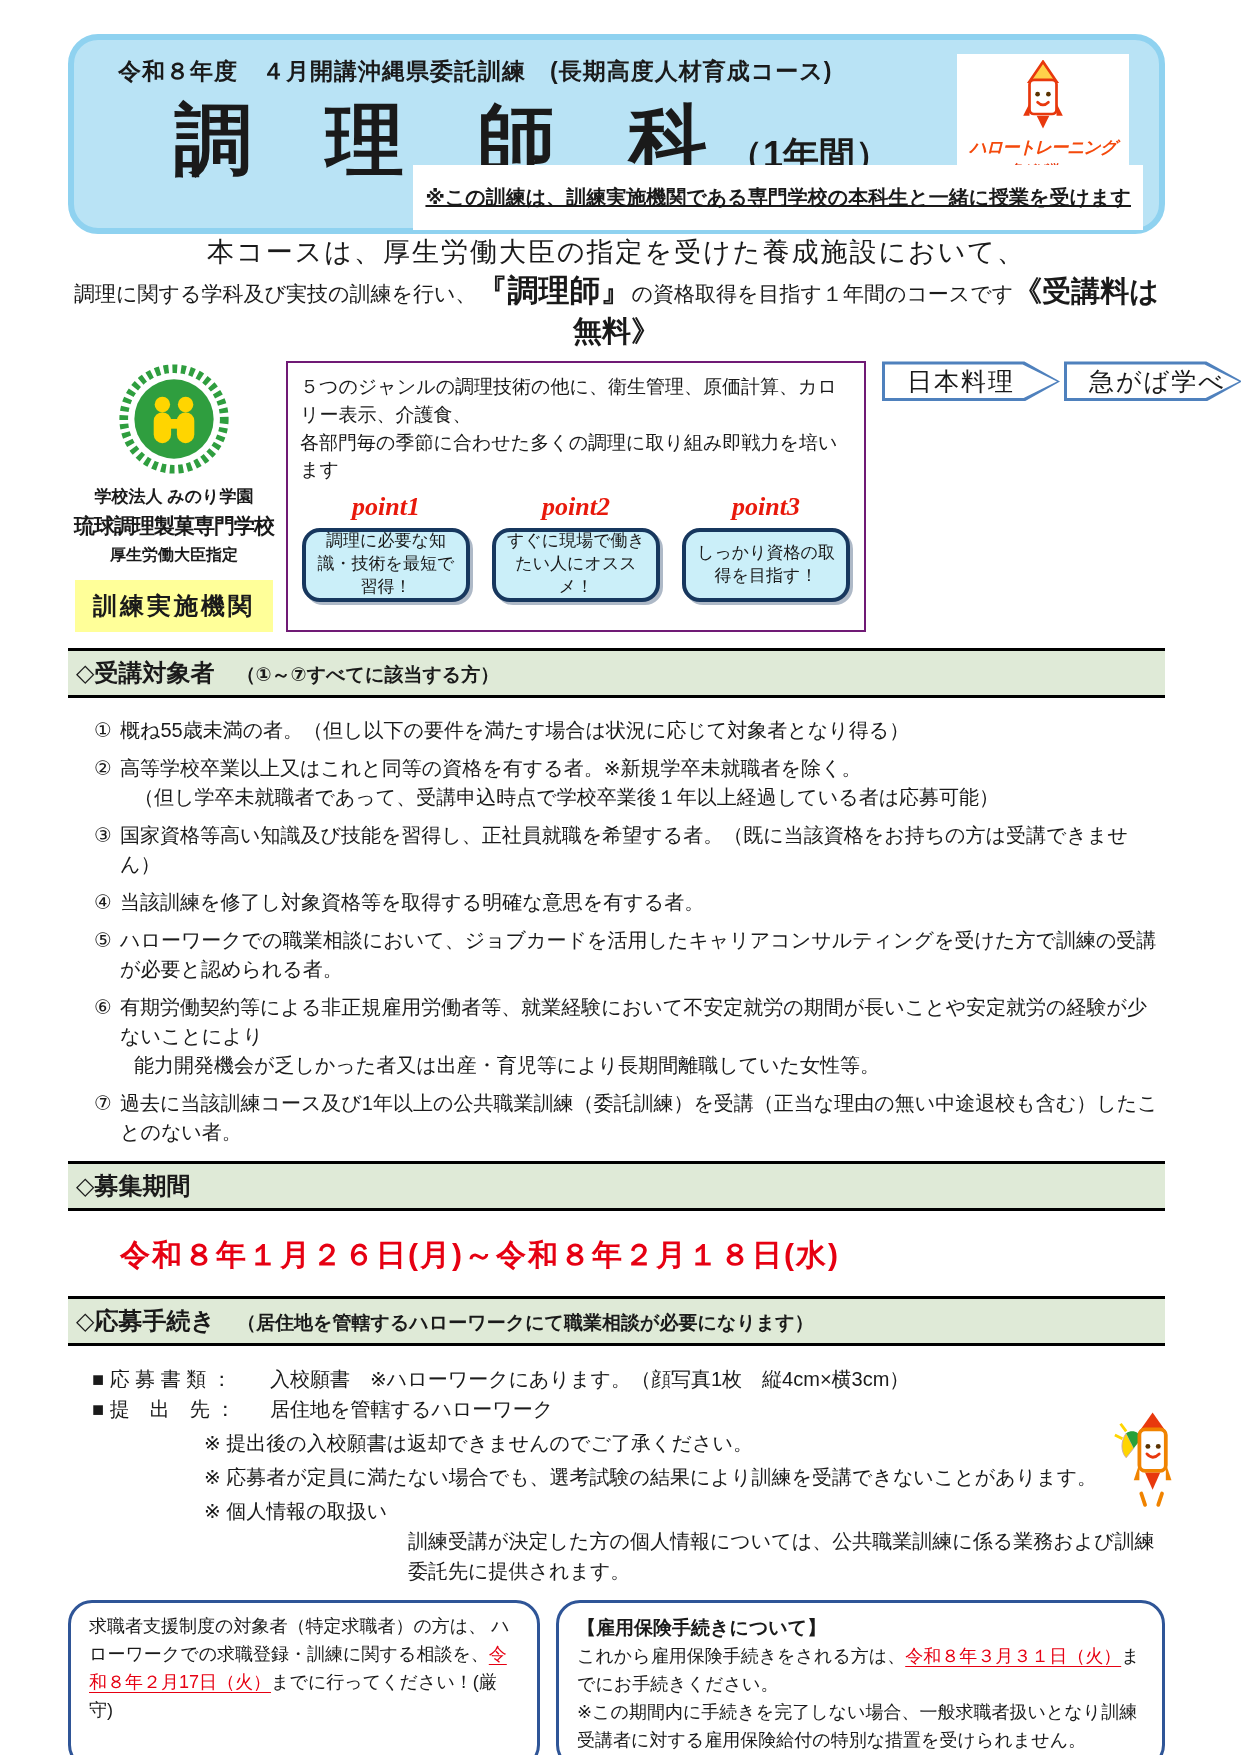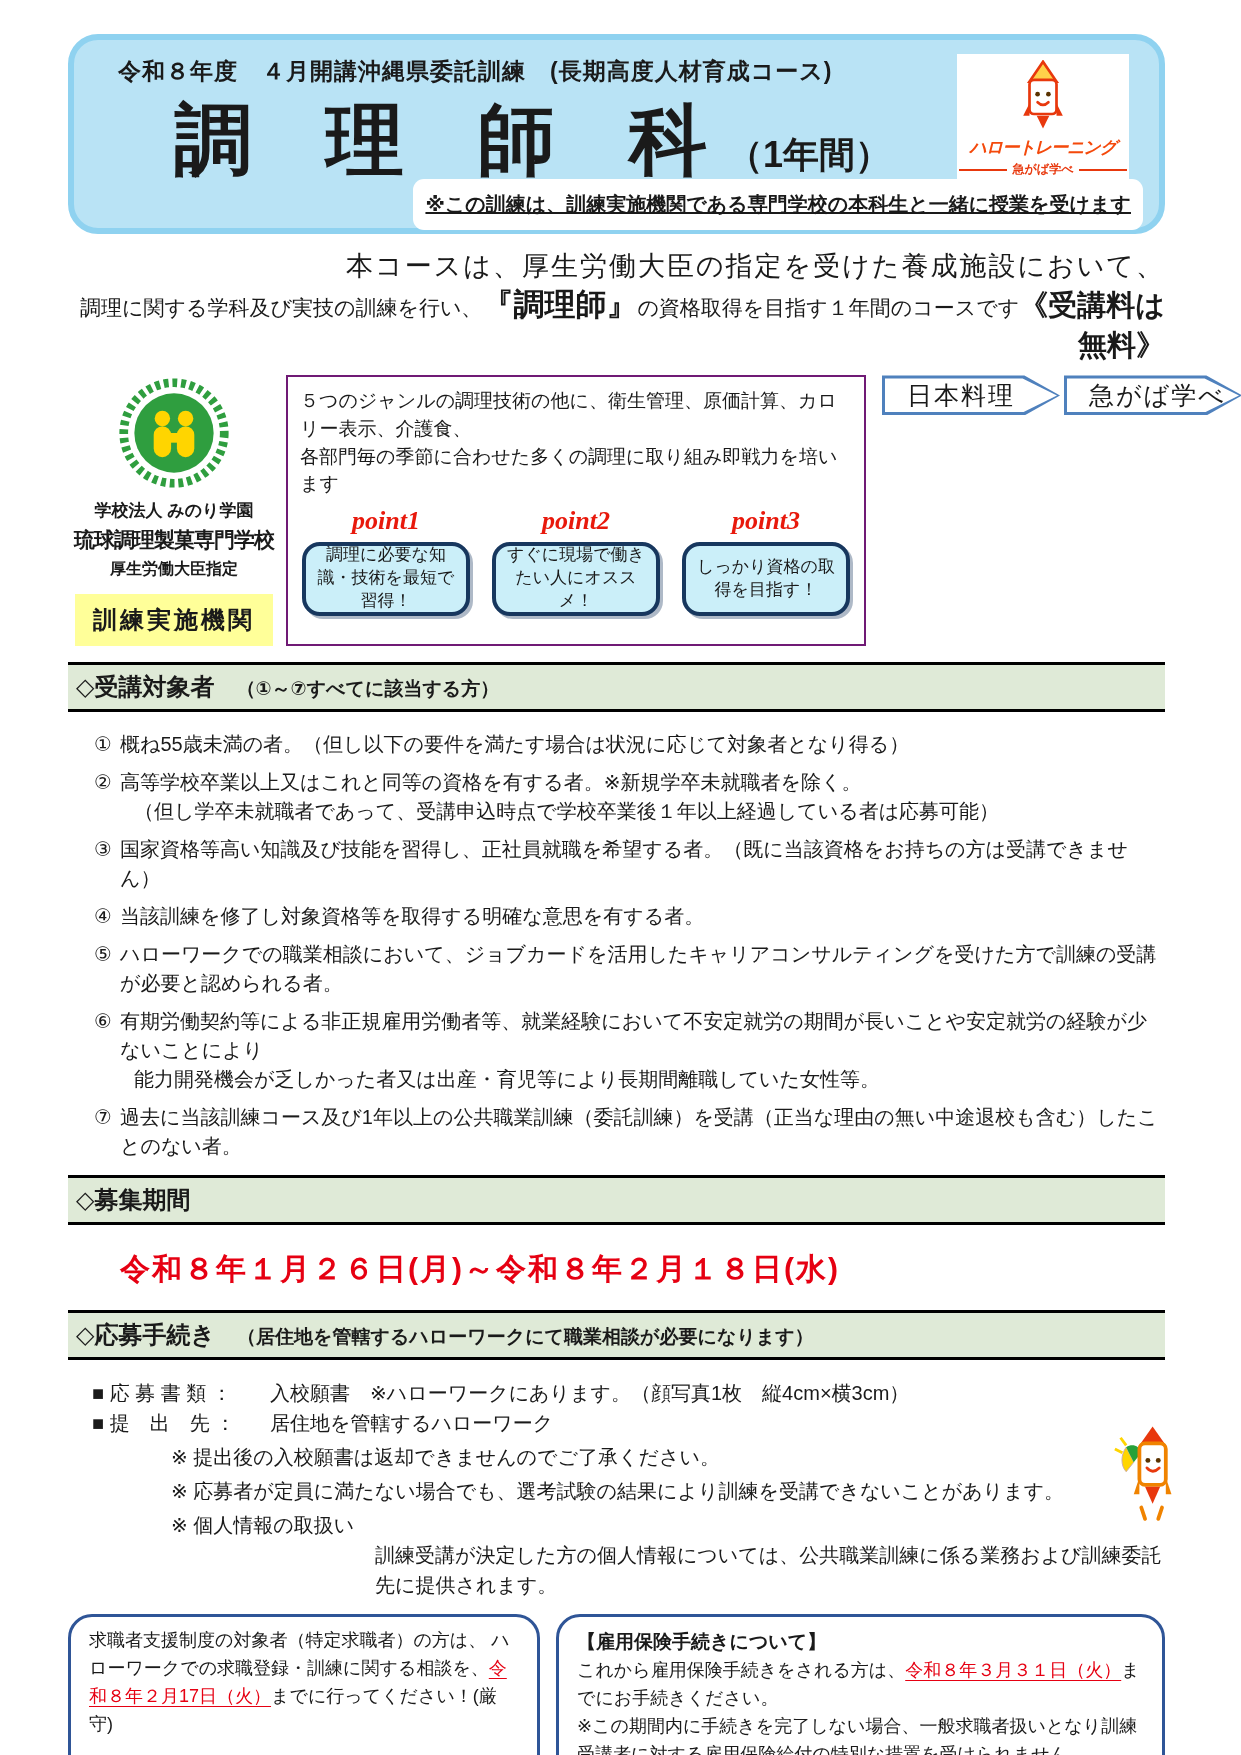--- a/index.html
+++ b/index.html
@@ -13,37 +13,36 @@
   .header{
     position:relative;margin-top:34px;height:188px;
     background:#b9e3f5;border:6px solid #8fd2f0;border-radius:30px;
   }
   .header-subtitle{padding:16px 0 0 44px;font-size:23px;font-weight:bold;letter-spacing:1px;}
   .header-title-row{padding-left:100px;margin-top:2px;white-space:nowrap;}
   .header-title{font-size:78px;font-weight:bold;letter-spacing:26px;}
   .header-title-suffix{font-size:36px;font-weight:bold;margin-left:-6px;}
   .header-note{
     position:absolute;right:16px;bottom:-2px;background:#fff;
-    padding:12px 12px;font-size:20px;font-weight:bold;text-decoration:underline;
+    padding:19px 12px;font-size:20px;font-weight:bold;text-decoration:underline;
     white-space:nowrap;
-    border-radius:11px;
   }
   .logo-block{
     position:absolute;top:14px;right:30px;width:168px;background:#fff;
     text-align:center;padding:6px 2px 4px;
   }
   .logo-name{color:#f4490b;font-weight:bold;font-style:italic;font-size:17px;letter-spacing:-1px;white-space:nowrap;}
   .logo-tagline{
     color:#e8380d;font-size:12px;font-weight:bold;margin-top:2px;
     display:flex;align-items:center;gap:6px;justify-content:center;
   }
   .logo-tagline::before,.logo-tagline::after{content:"";flex:1;border-top:2px solid #e8380d;}
 
   
-  .intro{text-align:right;margin-top:14px;line-height:1.35;}
+  .intro{text-align:center;line-height:1.35;}
   .intro-line1{font-size:27px;letter-spacing:2px;}
   .intro-line2{font-size:21px;}
   .intro-em{font-size:31px;font-weight:bold;}
   .intro-free{font-size:29px;font-weight:bold;}
 
   
   .cols{display:flex;margin-top:10px;gap:6px;}
   .col-school{width:212px;text-align:center;flex:none;}
   .school-corp{font-size:17px;font-weight:bold;margin-top:4px;}
   .school-name{font-size:21px;font-weight:bold;margin-top:4px;letter-spacing:-1px;}
@@ -97,21 +96,21 @@
   .elig-lines .cont{padding-left:14px;}
 
   
   .bar-recruit{margin-top:14px;}
   .period{color:#e60012;font-size:30px;font-weight:bold;margin:24px 0 20px 52px;letter-spacing:2px;}
 
   
   .app-details{position:relative;margin:18px 0 0 24px;font-size:20px;line-height:1.5;}
   .app-row{display:flex;}
   .app-label{flex:none;width:178px;font-weight:normal;}
-  .app-notes{margin-left:79px;margin-top:2px;}
+  .app-notes{margin-left:112px;margin-top:2px;}
   .app-note{margin-top:4px;}
   .app-privacy{margin-left:204px;}
   .mascot-wrap{position:absolute;right:-14px;top:42px;z-index:5;}
 
   
   .boxes{display:flex;gap:16px;margin-top:14px;}
   .infobox{
     border:3px solid #2f5597;border-radius:24px;padding:10px 18px 12px;
     font-size:18px;line-height:1.55;box-sizing:border-box;background:#fff;
   }

